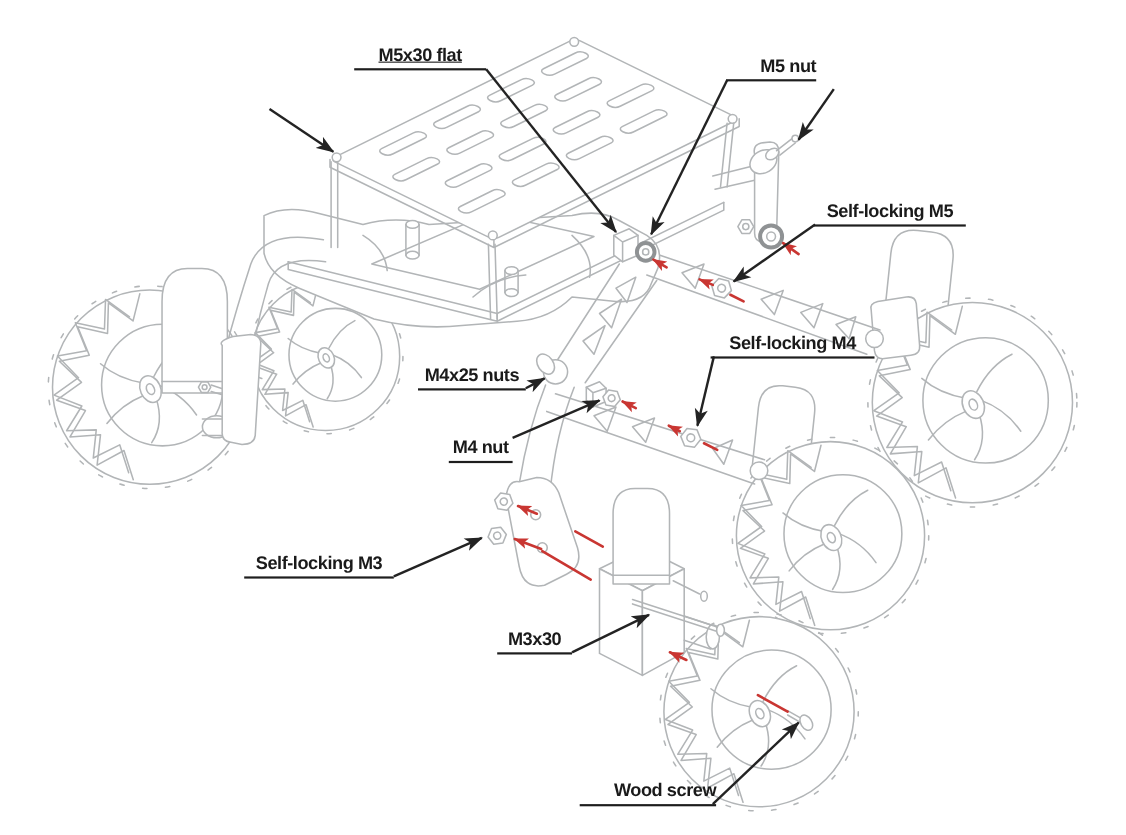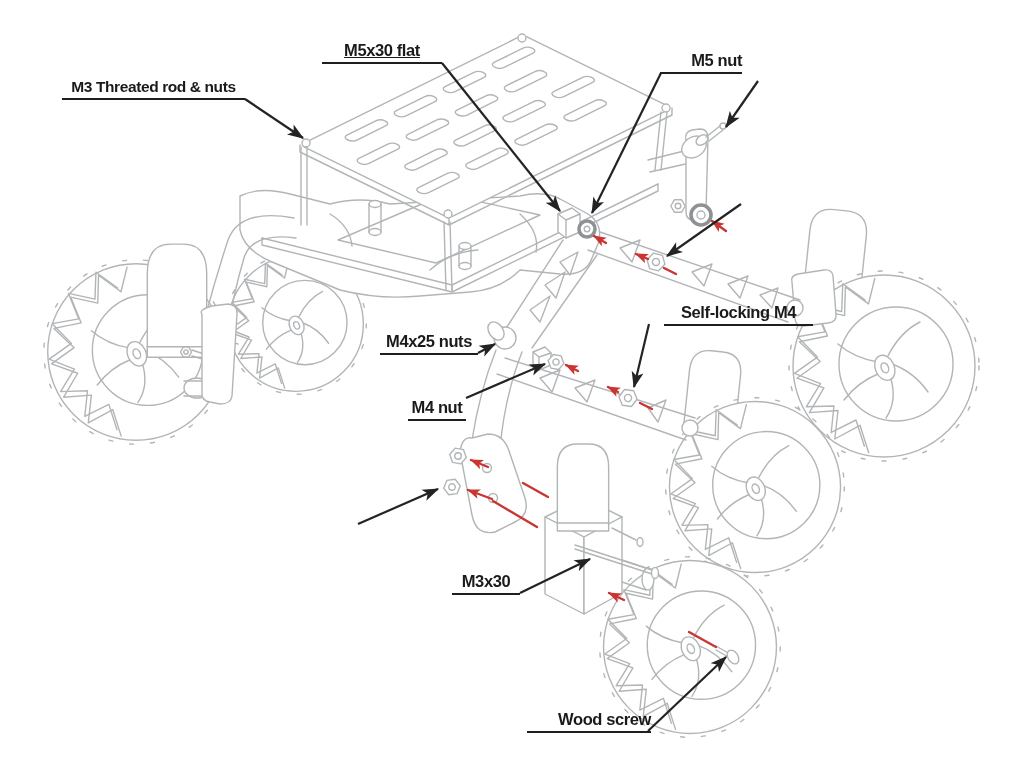--- a/index.html
+++ b/index.html
@@ -253,21 +253,22 @@
     <path class="blk" d="M741,204 L667,256" marker-end="url(#ab)"></path>
     <path class="blk" d="M649,324 L634,387" marker-end="url(#ab)"></path>
     <path class="blk" d="M478,353 L495,344" marker-end="url(#ab)"></path>
     <path class="blk" d="M466,398 L545,364" marker-end="url(#ab)"></path>
     <path class="blk" d="M358,524 L438,489" marker-end="url(#ab)"></path>
     <path class="blk" d="M520,593 L590,559" marker-end="url(#ab)"></path>
     <path class="blk" d="M648,731 L726,657" marker-end="url(#ab)"></path>
   </g>
 </svg>
 
-  <div class="lbl" style="left:62px;top:77px;width:183px;font-size:15.5px;">M3 Threated rod &amp; nuts</div>
   <div class="lbl" style="left:322px;top:41px;width:120px;text-decoration:underline;">M5x30 flat</div>
   <div class="lbl" style="left:660px;top:51px;width:82px;text-align:right;">M5 nut</div>
-  <div class="lbl" style="left:664px;top:303px;width:149px;">Self-locking M4</div>
+  <div class="lbl" style="left:740px;top:183px;width:138px;">Self-locking M5</div>
+  <div class="lbl" style="left:646px;top:303px;width:149px;">Self-locking M4</div>
   <div class="lbl" style="left:380px;top:332px;width:98px;">M4x25 nuts</div>
   <div class="lbl" style="left:408px;top:398px;width:58px;">M4 nut</div>
+  <div class="lbl" style="left:222px;top:503px;width:136px;">Self-locking M3</div>
   <div class="lbl" style="left:452px;top:572px;width:68px;">M3x30</div>
   <div class="lbl left" style="left:527px;top:710px;width:121px;">Wood screw</div>
 </div>
 
 </body></html>

